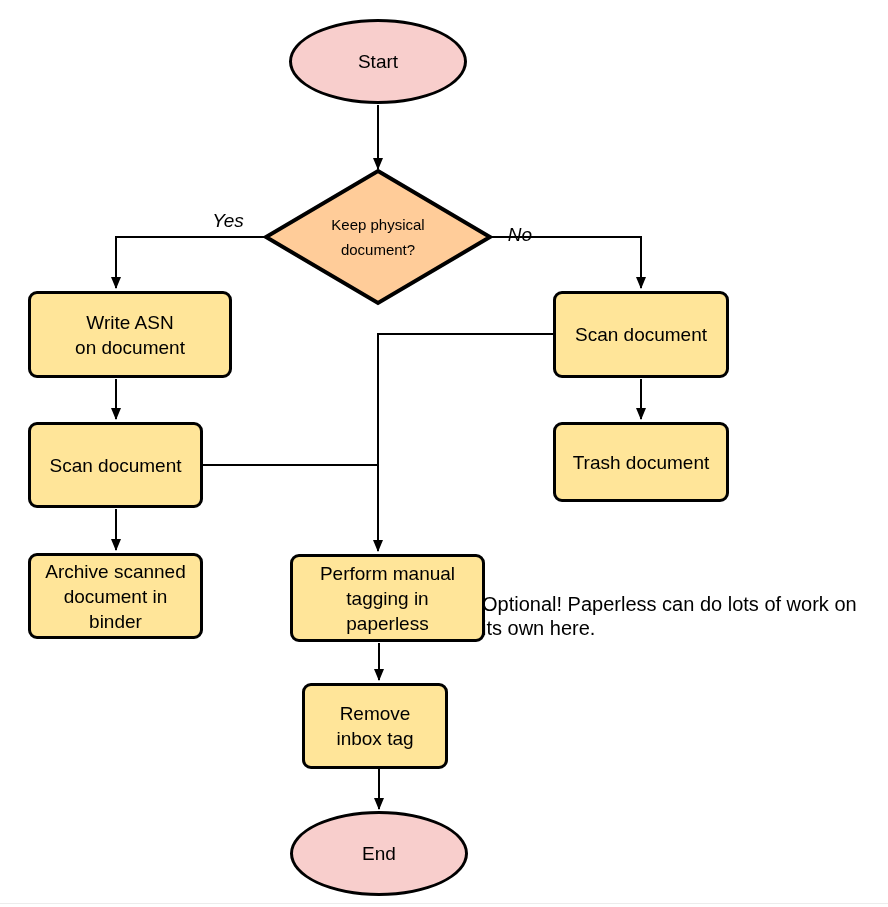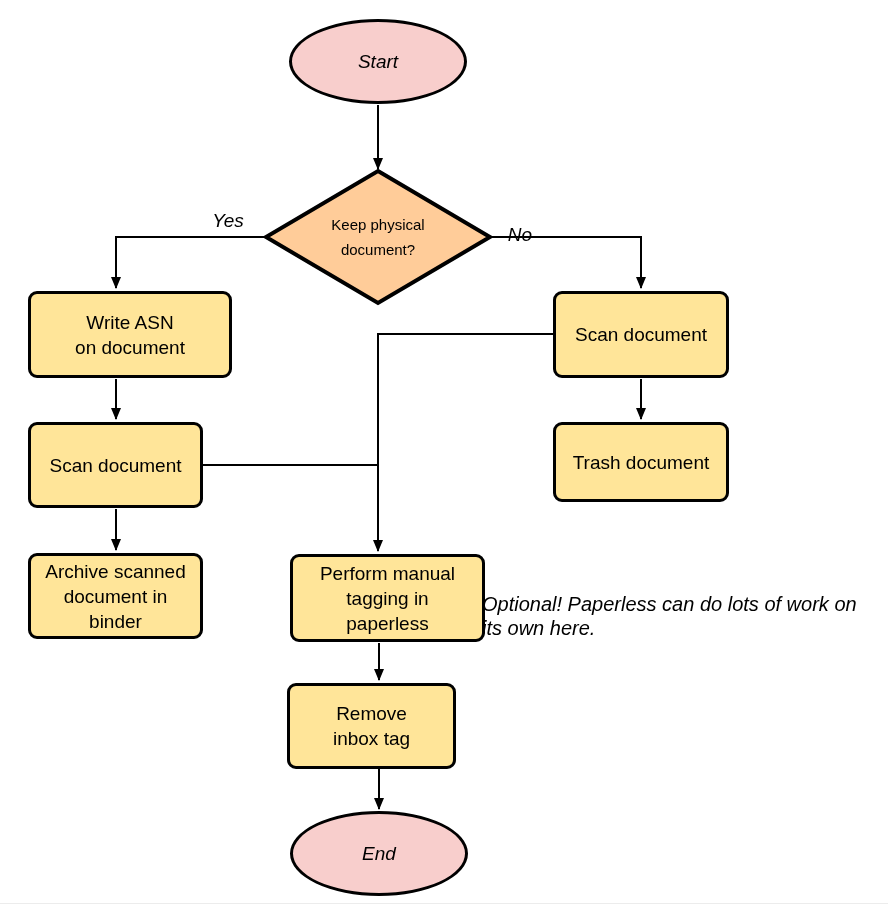--- a/index.html
+++ b/index.html
@@ -32,21 +32,20 @@
     justify-content: center;
     text-align: center;
     font-size: 19px;
     line-height: 25px;
   }
   .lbl { white-space: pre-line; }
   .terminator {
     background: #f8cecc;
     border: 3.5px solid #000000;
     border-radius: 50%;
-    font-style: italic;
   }
   .process {
     background: #ffe599;
     border: 3px solid #000000;
     border-radius: 9px;
   }
   .decision-wrap {
     position: absolute;
     z-index: 2;
     display: flex;
@@ -69,21 +68,20 @@
     line-height: 22px;
     width: 50px;
     text-align: center;
     font-style: italic;
   }
   .annotation {
     position: absolute;
     z-index: 3;
     font-size: 20px;
     line-height: 24px;
-    font-style: italic;
     white-space: pre-line;
     text-align: left;
   }
   .bottom-rule {
     position: absolute;
     left: 0;
     top: 903px;
     width: 888px;
     height: 1px;
     background: #ececec;
@@ -153,21 +151,21 @@
 
   <div class="node process" style="left:290px;top:554px;width:195px;height:88px">
     <span class="lbl">Perform manual
 tagging in
 paperless</span>
   </div>
 
   <div class="annotation" style="left:482px;top:592px;width:400px">Optional! Paperless can do lots of work on
 its own here.</div>
 
-  <div class="node process" style="left:287px;top:683px;width:169px;height:86px">
+  <div class="node process" style="left:302px;top:683px;width:146px;height:86px">
     <span class="lbl">Remove
 inbox tag</span>
   </div>
 
   <div class="node terminator" style="left:290px;top:811px;width:178px;height:85px">
     <span class="lbl">End</span>
   </div>
 
   <div class="bottom-rule"></div>
 

